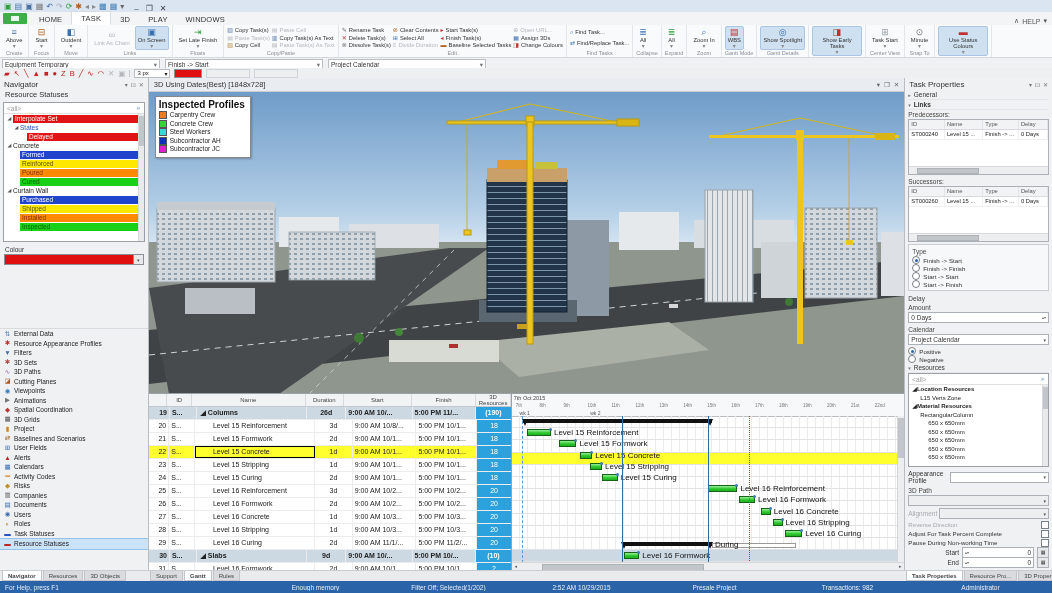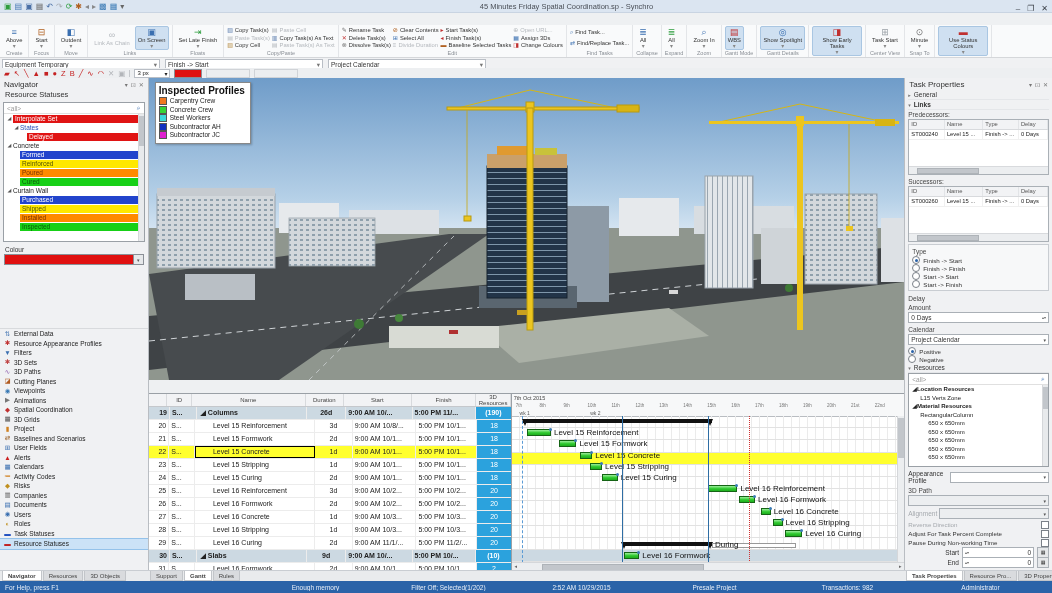--- a/index.html
+++ b/index.html
@@ -165,24 +165,38 @@
         <span class="qicon" style="color: rgb(74, 111, 165);">↶</span>
         <span class="qicon" style="color: rgb(168, 173, 179);">↷</span>
         <span class="qicon" style="color: rgb(47, 158, 63);">⟳</span>
         <span class="qicon" style="color: rgb(176, 96, 32);">✱</span>
         <span class="qicon" style="color: rgb(136, 136, 136);">◂</span>
         <span class="qicon" style="color: rgb(136, 136, 136);">▸</span>
         <span class="qicon" style="color: rgb(58, 122, 181);">▩</span>
         <span class="qicon" style="color: rgb(58, 122, 181);">▦</span>
         <span class="qicon" style="color: rgb(102, 102, 102);">▾</span>
       </span>
-    <span class="title-text">45 Minutes Friday Spatial Coordination.sp - Synchro</span>
     <span id="winbtns"><span class="winbtn">–</span><span class="winbtn">❐</span><span class="winbtn">✕</span></span>
   </div>
 
+  <div class="tabrow">
+    <div class="appbtn"></div>
+    <span id="ribbon-tabs" style="display:flex;align-items:flex-end;">
+        <div class="rtab">HOME</div>
+        <div class="rtab active">TASK</div>
+        <div class="rtab">3D</div>
+        <div class="rtab">PLAY</div>
+        <div class="rtab">WINDOWS</div>
+      </span>
+    <span class="helpbox">
+      <span>∧</span>
+      <span>HELP</span>
+      <span>▾</span>
+    </span>
+  </div>
 
   <div class="ribbon" id="ribbon-groups">
       <div class="rgroup">
         <div class="rg-items">
           <div class="bigbtn">
             <div class="bico" style="color: rgb(58, 111, 176);">≡</div>
             <div class="blab">Above</div>
             <div class="blab" style="color: rgb(136, 136, 136);">▾</div>
           </div>
         </div>
@@ -645,20 +659,28 @@
           <div class="lprow sel">
             <span class="lico" style="color: rgb(192, 32, 32);">▬</span>
             <span>Resource Statuses</span>
           </div>
         </div>
     </div>
 
     <div class="center">
 
       <div class="viewport">
+        <div class="vtitle">
+          <span>3D Using Dates(Best) [1848x728]</span>
+          <span class="hbtns">
+            <span>▾</span>
+            <span>❐</span>
+            <span>✕</span>
+          </span>
+        </div>
         <div class="scene">
           <svg width="755" height="302" viewBox="0 0 755 302" preserveAspectRatio="none">
             <defs>
               <linearGradient id="sky" x1="0" y1="0" x2="0" y2="1">
                 <stop offset="0" stop-color="#6f9cc9"></stop>
                   <stop offset="0.75" stop-color="#b5d0e7"></stop>
                   <stop offset="1" stop-color="#dce9f4"></stop>
               </linearGradient>
               <pattern id="win" width="6" height="5" patternUnits="userSpaceOnUse">
                 <rect width="6" height="5" fill="#d3d8dc"></rect>

